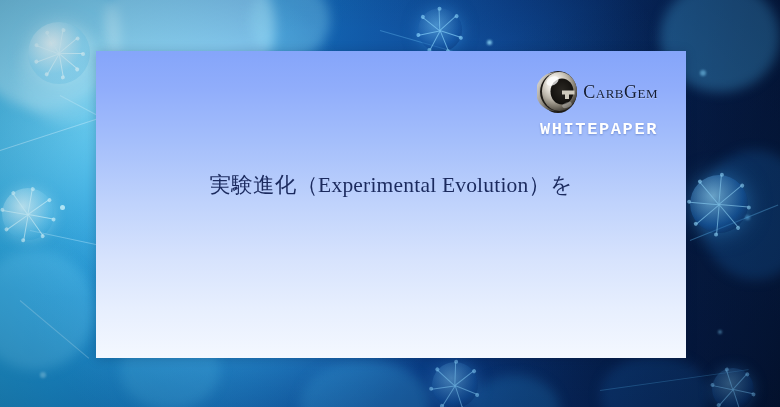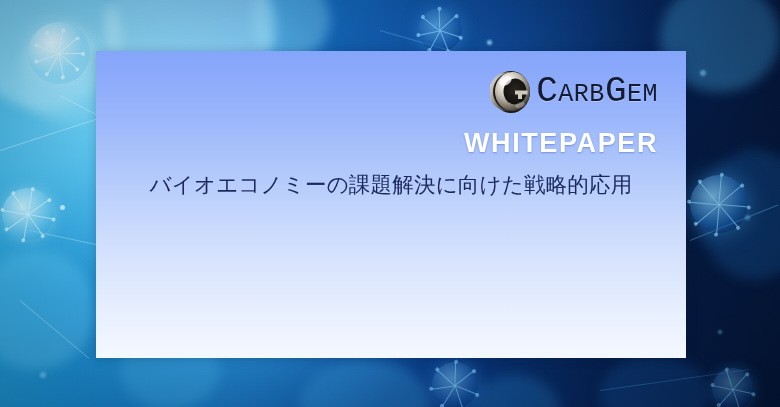--- a/index.html
+++ b/index.html
@@ -98,35 +98,35 @@
   }
   .logo-mark {
     width: 44px;
     height: 46px;
     position: relative;
     flex: 0 0 auto;
   }
   .logo-mark svg { display:block; width:100%; height:100%; }
 
   .brand-word {
-    font-family: Liberation Mono, monospace;
-    font-size: 36px;
+    font-family: Liberation Serif, serif;
+    font-size: 18px;
     letter-spacing: 0.5px;
     color: #131c33;
     line-height: 1;
     white-space: nowrap;
     font-variant: small-caps;
     text-shadow: 0 1px 0 rgba(255,255,255,0.30);
   }
 
   .whitepaper {
-    margin-top: 14px;
-    font-family: Liberation Sans, sans-serif;
+    margin-top: 5px;
+    font-family: Liberation Mono, monospace;
     font-weight: bold;
-    font-size: 27px;
+    font-size: 17px;
     letter-spacing: 1.6px;
     color: #ffffff;
     line-height: 1;
     text-shadow: 0 1px 2px rgba(30,60,140,0.35);
   }
 
   
   .title {
     position: absolute;
     left: 0;
@@ -290,17 +290,17 @@
             <ellipse cx="30" cy="36" rx="5" ry="2.6" fill="#ffffff" opacity="0.28" transform="rotate(-20 30 36)"></ellipse>
           </svg>
         </span>
         <span class="brand-word">CarbGem</span>
       </div>
 
       <div class="whitepaper">WHITEPAPER</div>
     </div>
 
     <div class="title">
-      <span class="title-line">バイオエコノミーの課題解決に向けた戦略的応用</span>
+      <span class="title-line">実験進化（Experimental Evolution）を</span>
     </div>
 
   </div>
 </div>
 
 </body></html>

